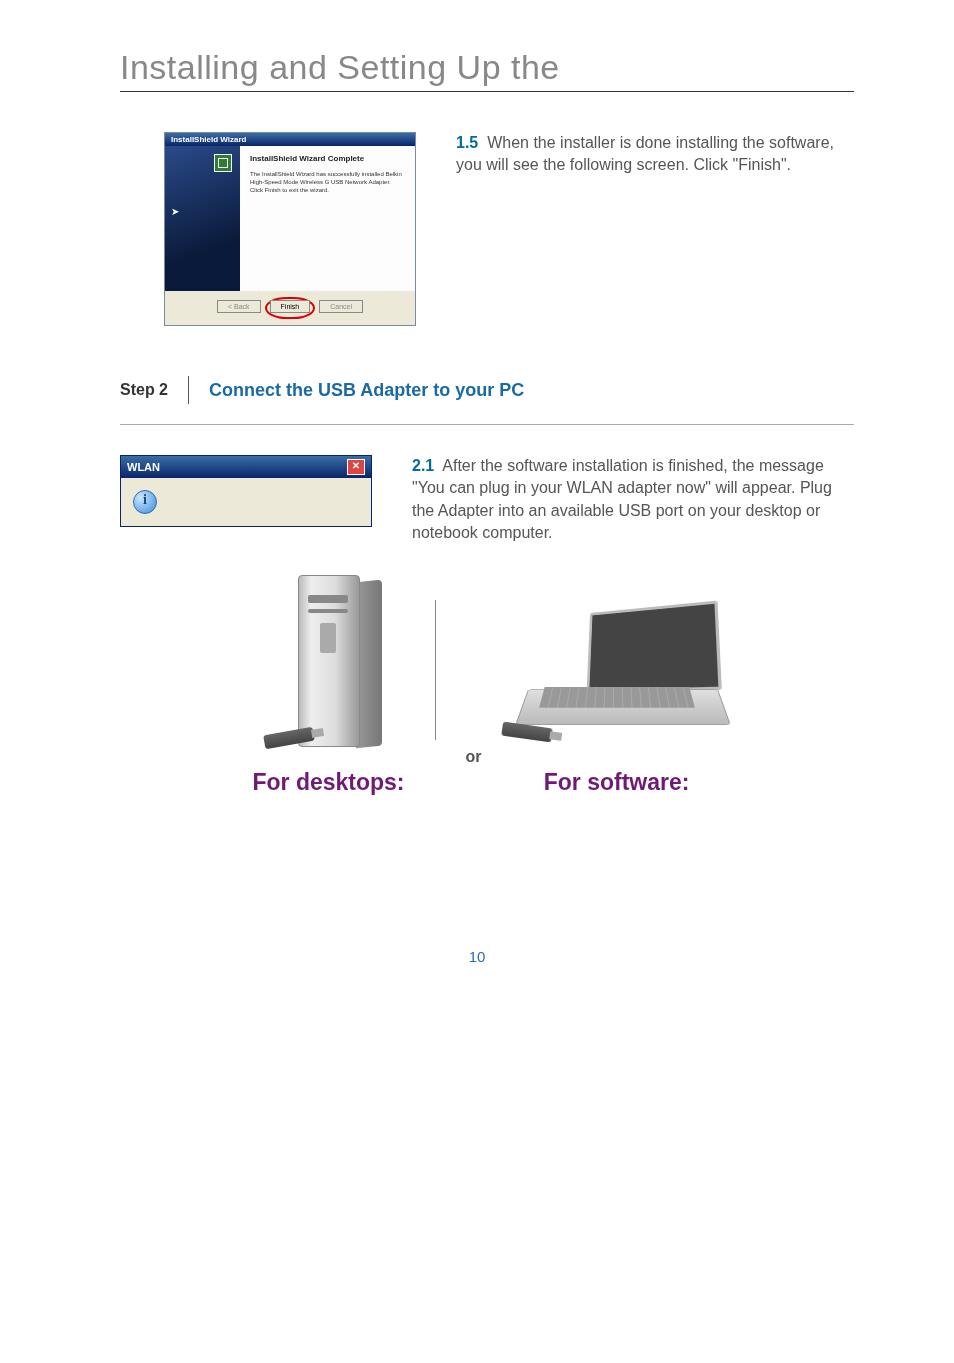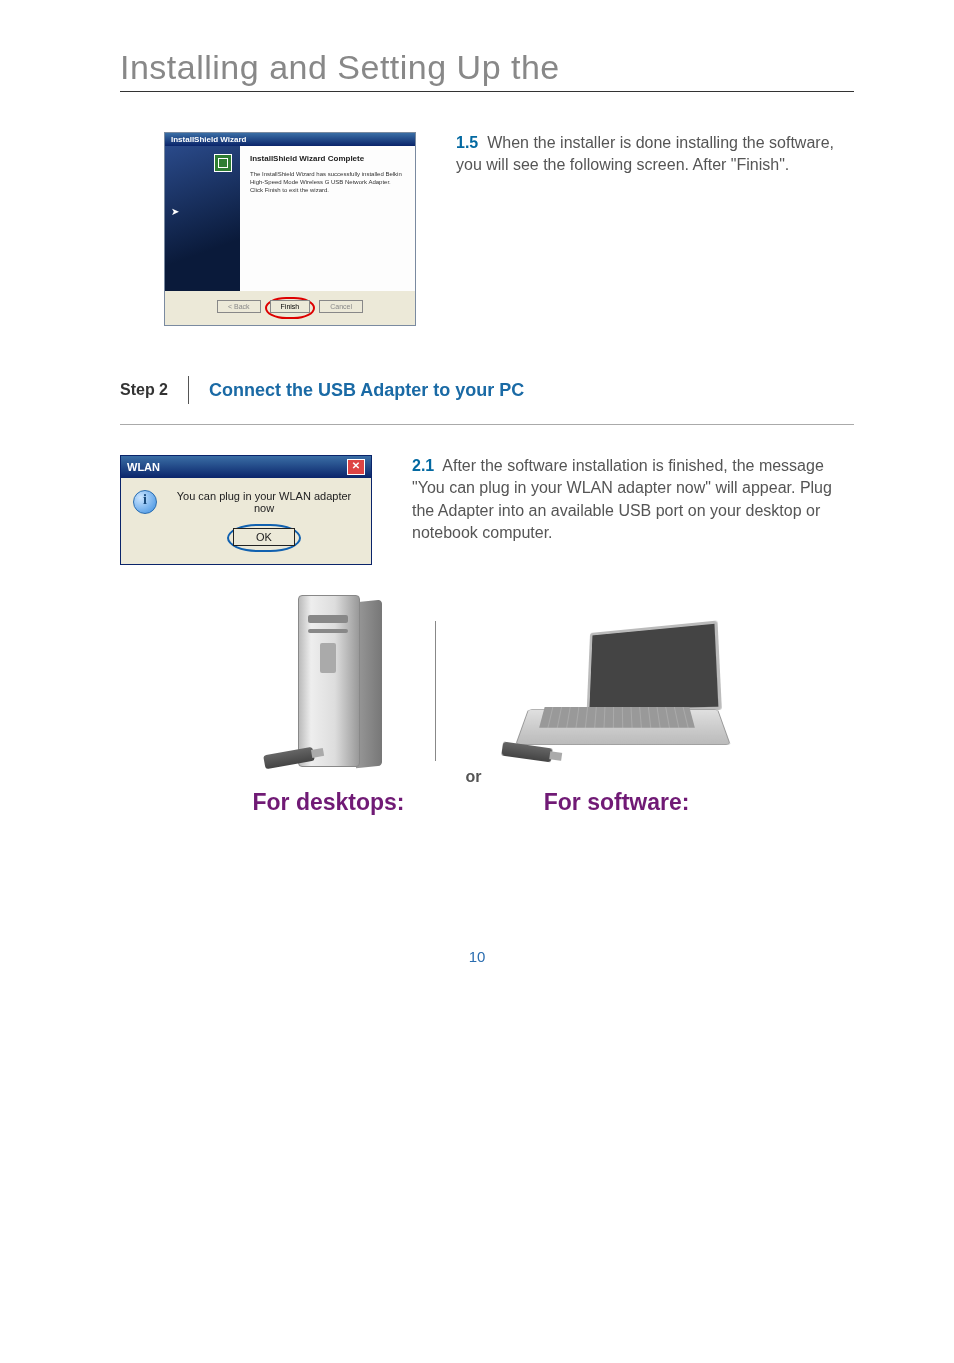--- a/index.html
+++ b/index.html
@@ -399,47 +399,39 @@
       <div class="is-footer">
         <span class="is-btn">&lt; Back</span>
         <span class="circle-red">
           <span class="is-btn enabled">Finish</span>
         </span>
         <span class="is-btn">Cancel</span>
       </div>
     </div>
     <div class="step-text">
       <span class="num">1.5</span>&nbsp;
-      <span>When the installer is done installing the software, you will see the following screen. After "Finish".</span>
+      <span>When the installer is done installing the software, you will see the following screen. Click "Finish".</span>
     </div>
   </div>
 
   <div class="step2row">
     <div class="step2label">Step 2</div>
     <div class="step2divider"></div>
     <div class="step2title">Connect the USB Adapter to your PC</div>
   </div>
   <hr class="step2rule">
 
   <div class="row21">
     <div class="wlan">
       <div class="wlan-title">
         <span>WLAN</span>
         <span class="wlan-close">✕</span>
       </div>
       <div class="wlan-body">
         <div class="info-icon"></div>
-        <div class="wlan-msg">
-          <div>You can plug in your WLAN adapter now</div>
-          <div class="wlan-ok-wrap">
-            <span class="circle-blue">
-              <span class="wlan-ok">OK</span>
-            </span>
-          </div>
-        </div>
       </div>
     </div>
     <div class="step-text">
       <span class="num">2.1</span>&nbsp;
       <span>After the software installation is finished, the message "You can plug in your WLAN adapter now" will appear. Plug the Adapter into an available USB port on your desktop or notebook computer.</span>
     </div>
   </div>
 
   <div class="illus-row">
     <div class="illus-col">

